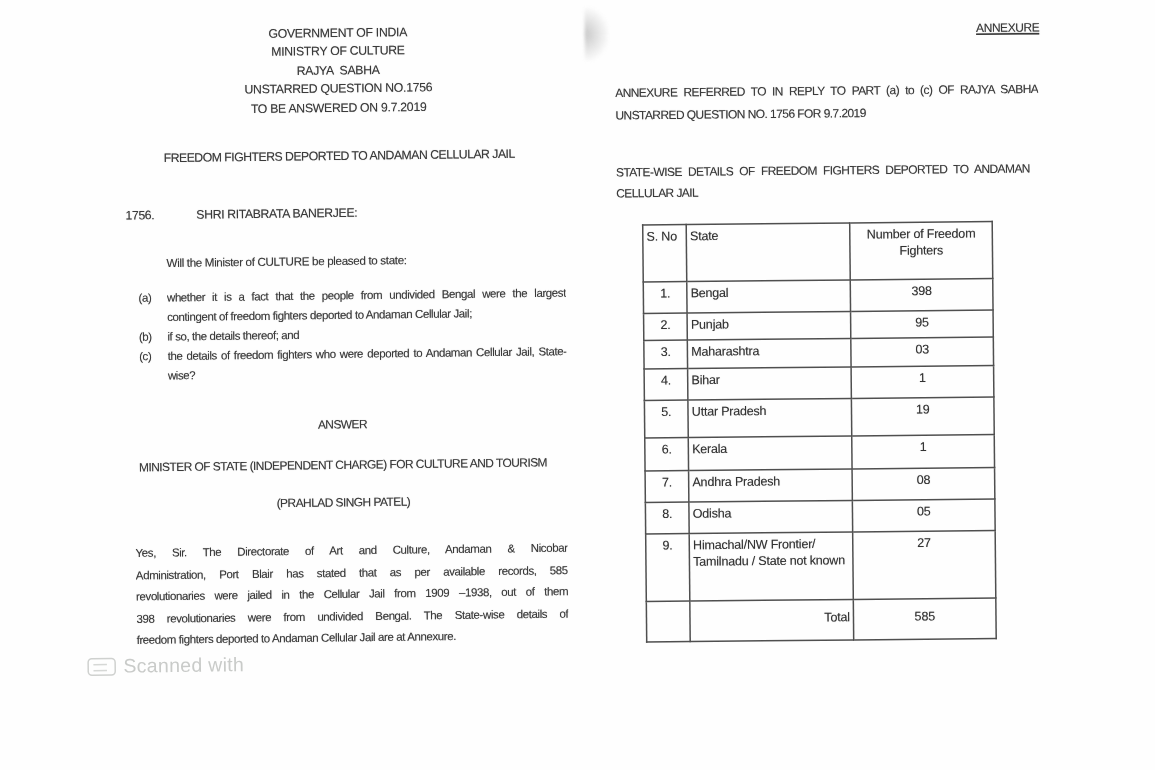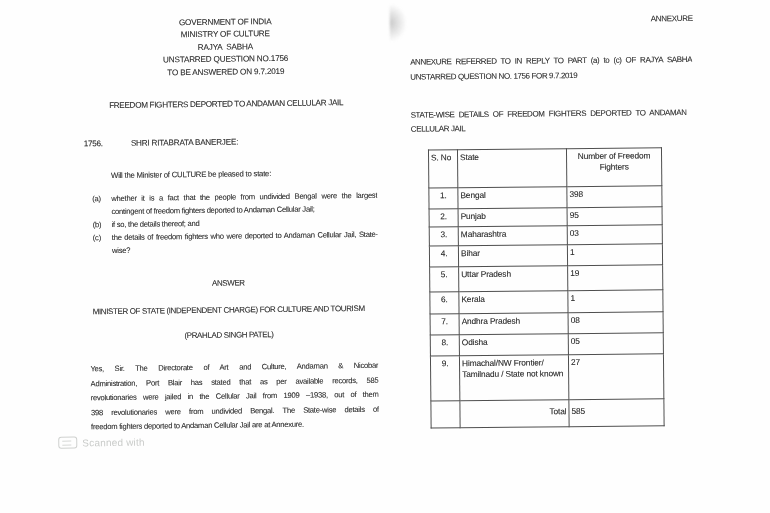--- a/index.html
+++ b/index.html
@@ -31,31 +31,31 @@
   .center-block{position:absolute;left:78px;width:300px;text-align:center;
     font-size:8px;letter-spacing:-0.38px;}
   .answer-heading{top:279px;}
   .minister{top:306px;}
   .m-name{top:331px;}
   .answer-para{position:absolute;top:361px;left:89px;width:288px;display:flex;
     font-size:7.7px;line-height:14.6px;letter-spacing:-0.28px;}
   .ans-label{width:37px;flex:none;}
   .ans-lines{flex:1;min-width:0;}
   .watermark{position:absolute;top:435px;left:56px;display:flex;align-items:center;gap:5px;
-    color:#c9cbc9;font-size:10px;letter-spacing:0.2px;text-shadow:none;}
+    color:#c9cbc9;font-size:13px;letter-spacing:0.2px;text-shadow:none;}
   .wm-icon{width:19px;height:12px;border:1.6px solid #cfd1cf;border-radius:3px;
     box-sizing:border-box;position:relative;}
   .wm-icon::after{content:"";position:absolute;left:3px;top:3px;width:9px;height:3px;
     border-top:1px solid #d6d8d6;border-bottom:1px solid #d6d8d6;}
 
   
   .smudge{position:absolute;left:-3px;top:3px;width:16px;height:36px;
     background:radial-gradient(ellipse at left center, rgba(165,165,165,0.6), rgba(255,255,255,0) 75%);
     filter:blur(1px);}
-  .annexure-corner{position:absolute;left:258px;top:15px;font-size:8px;letter-spacing:-0.3px;}
+  .annexure-corner{position:absolute;left:258px;top:15px;font-size:8px;letter-spacing:-0.3px;text-decoration:underline;}
   .ref-block{position:absolute;left:17px;top:54px;width:282px;
     font-size:8px;line-height:14.5px;letter-spacing:-0.38px;}
   .tbl-title{position:absolute;left:17px;top:107px;width:276px;
     font-size:8px;line-height:14px;letter-spacing:-0.38px;}
   table.ff-table{position:absolute;left:34px;top:148px;width:233px;
     border-collapse:collapse;table-layout:fixed;
     font-size:8.4px;letter-spacing:-0.15px;color:#333;line-height:10.5px;}
   .ff-table th,.ff-table td{border:1px solid #4f4f4f;vertical-align:top;
     padding:2px 2px;font-weight:normal;}
   .ff-table thead tr{height:38px;}
@@ -67,21 +67,21 @@
   .ff-table tbody tr:nth-child(6){height:22px;}
   .ff-table tbody tr:nth-child(7){height:21px;}
   .ff-table tbody tr:nth-child(8){height:21px;}
   .ff-table tbody tr:nth-child(9){height:45px;}
   .ff-table tbody tr:nth-child(10){height:27px;}
   .th-sno{text-align:left;padding-left:3px;}
   .th-state{text-align:left;padding-left:5px;}
   .th-count{}
   .cell-sno{text-align:center;}
   .cell-state{padding-left:5px;white-space:pre-line;}
-  .cell-count{text-align:left;}
+  .cell-count{text-align:center;}
   .total-row td{padding-top:6px;}
   .cell-total-label{text-align:right;padding-right:3px;}
 </style>
 </head>
 <body>
 
 <div class="canvas">
 
   <section class="page page-left">
 

